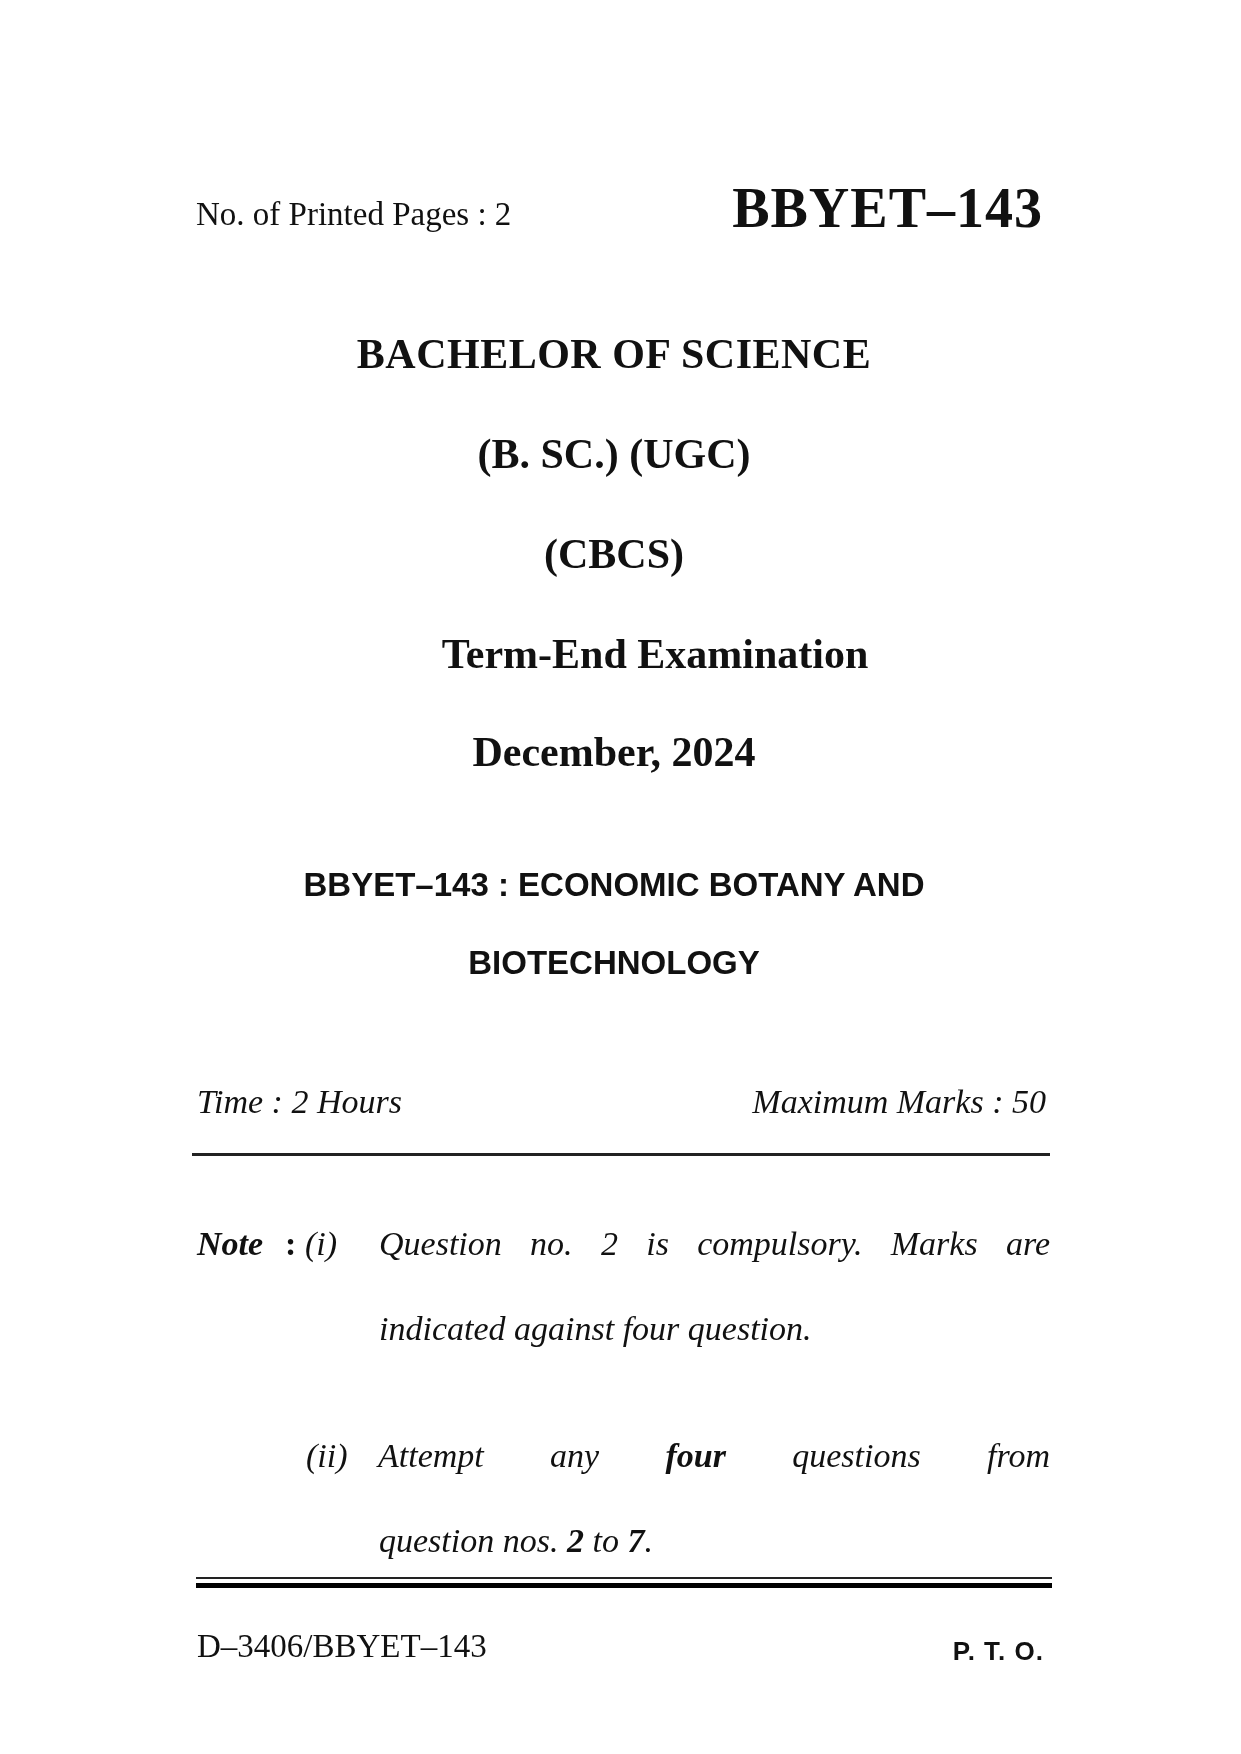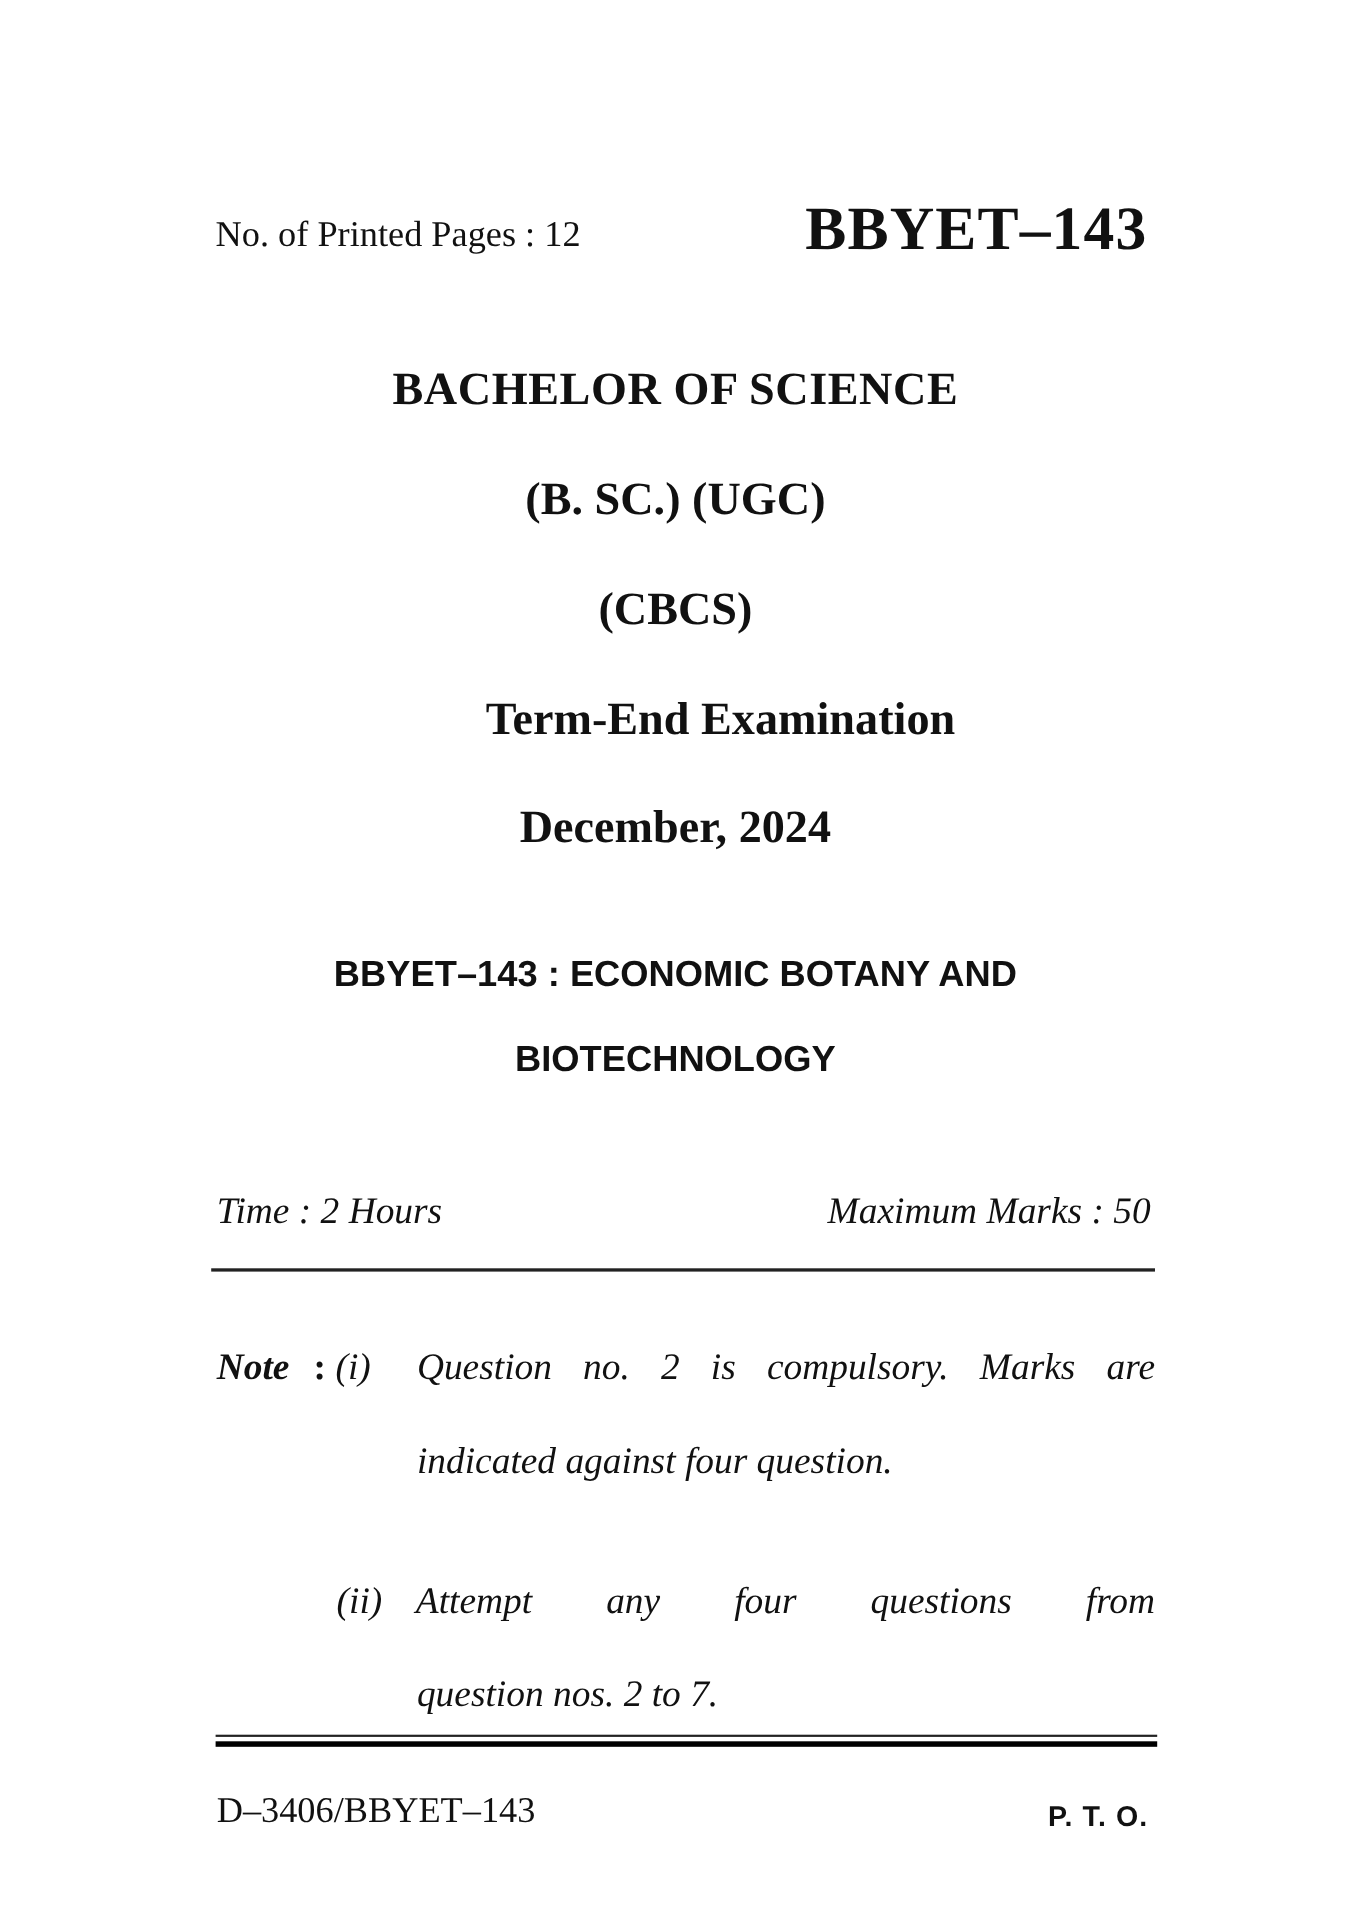--- a/index.html
+++ b/index.html
@@ -30,34 +30,34 @@
 
     .note { font-size: 34px; font-style: italic; }
     #note-label { left: 197px; top: 1225px; font-weight: bold; }
     #note-colon { left: 285px; top: 1225px; font-weight: bold; font-style: normal; }
     #note-i-num { left: 305px; top: 1225px; }
     #note-i-line1 { left: 379px; top: 1225px; width: 671px; text-align: justify; text-align-last: justify; }
     #note-i-line2 { left: 379px; top: 1310px; }
     #note-ii-num { left: 306px; top: 1437px; }
     #note-ii-line1 { left: 378px; top: 1437px; width: 672px; text-align: justify; text-align-last: justify; word-spacing: 20px; }
     #note-ii-line2 { left: 379px; top: 1522px; }
-    .bold { font-weight: normal; }
+    .bold { font-weight: bold; }
 
     #rule-double-thin { left: 196px; width: 856px; top: 1577px; height: 2px; background: #222; }
     #rule-double-thick { left: 196px; width: 856px; top: 1583px; height: 5px; background: #000; }
 
     #footer-code { left: 197px; top: 1628px; font-size: 33px; font-weight: normal; }
     #footer-pto { right: 197px; top: 1636px; font-size: 26px; font-weight: bold; letter-spacing: 1px; }
   </style>
 </head>
 <body>
 
 <div>
 
-  <div id="printed-pages" class="abs serif">No. of Printed Pages : 12</div>
+  <div id="printed-pages" class="abs serif">No. of Printed Pages : 2</div>
   <div id="code-top" class="abs serif">BBYET–143</div>
 
   <div id="h-bachelor" class="abs center serif heading">BACHELOR OF SCIENCE</div>
   <div id="h-bsc" class="abs center serif heading">(B. SC.) (UGC)</div>
   <div id="h-cbcs" class="abs center serif heading">(CBCS)</div>
   <div id="h-term" class="abs center serif heading">Term-End Examination</div>
   <div id="h-date" class="abs center serif heading">December, 2024</div>
 
   <div id="course-line1" class="abs center sans course">BBYET–143 : ECONOMIC BOTANY AND</div>
   <div id="course-line2" class="abs center sans course">BIOTECHNOLOGY</div>

